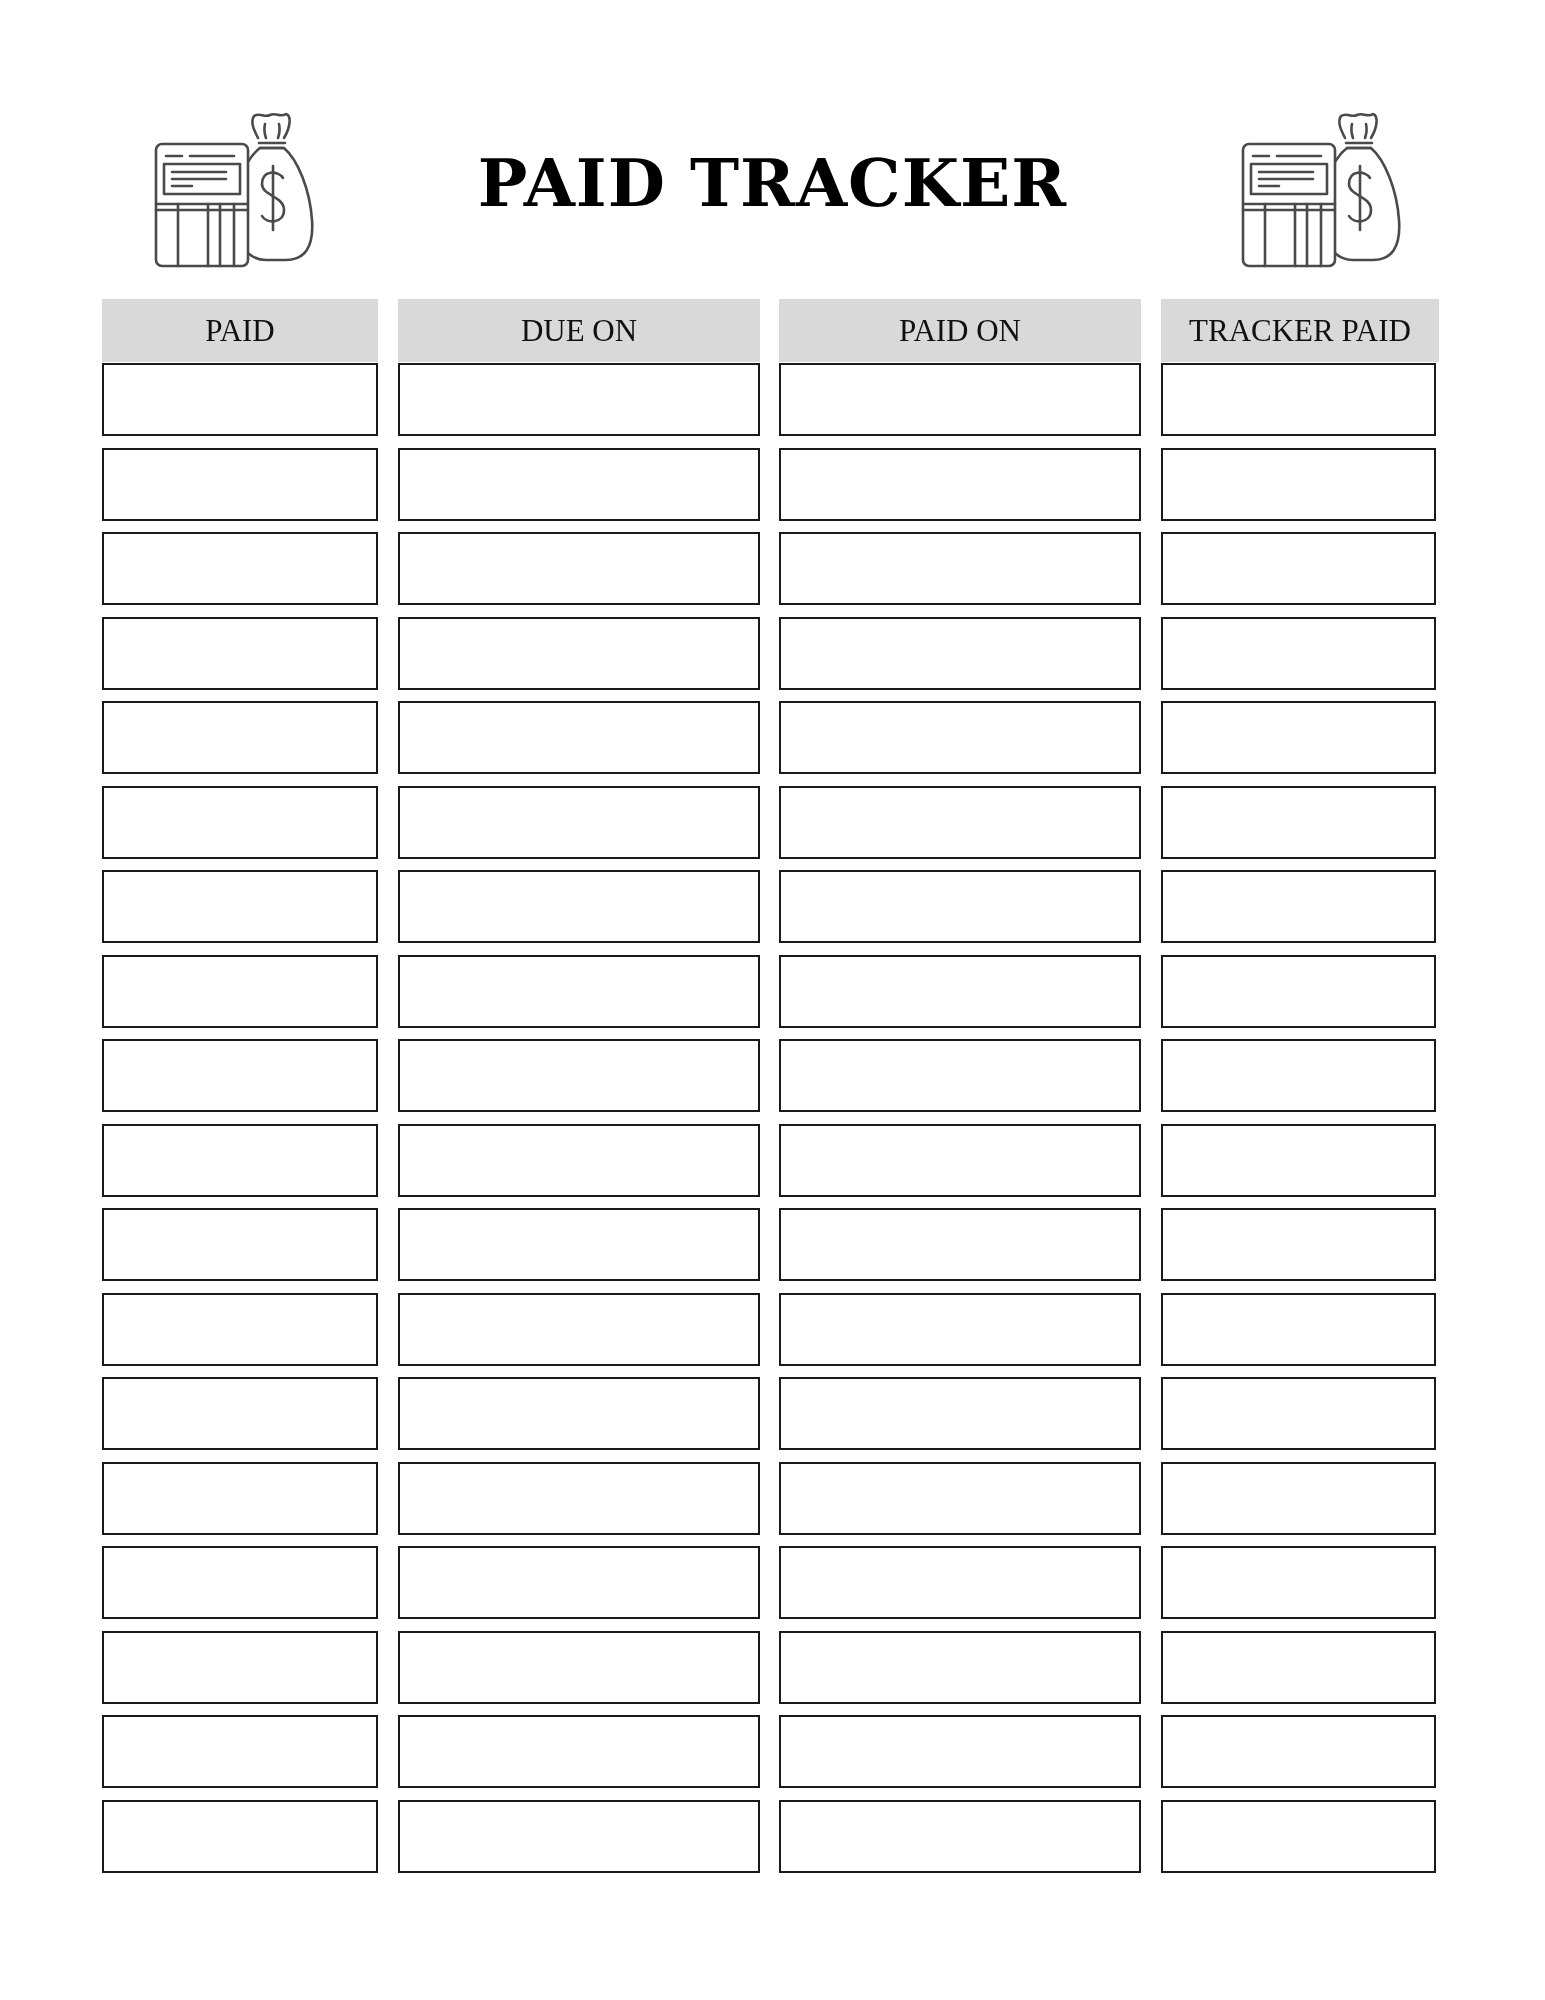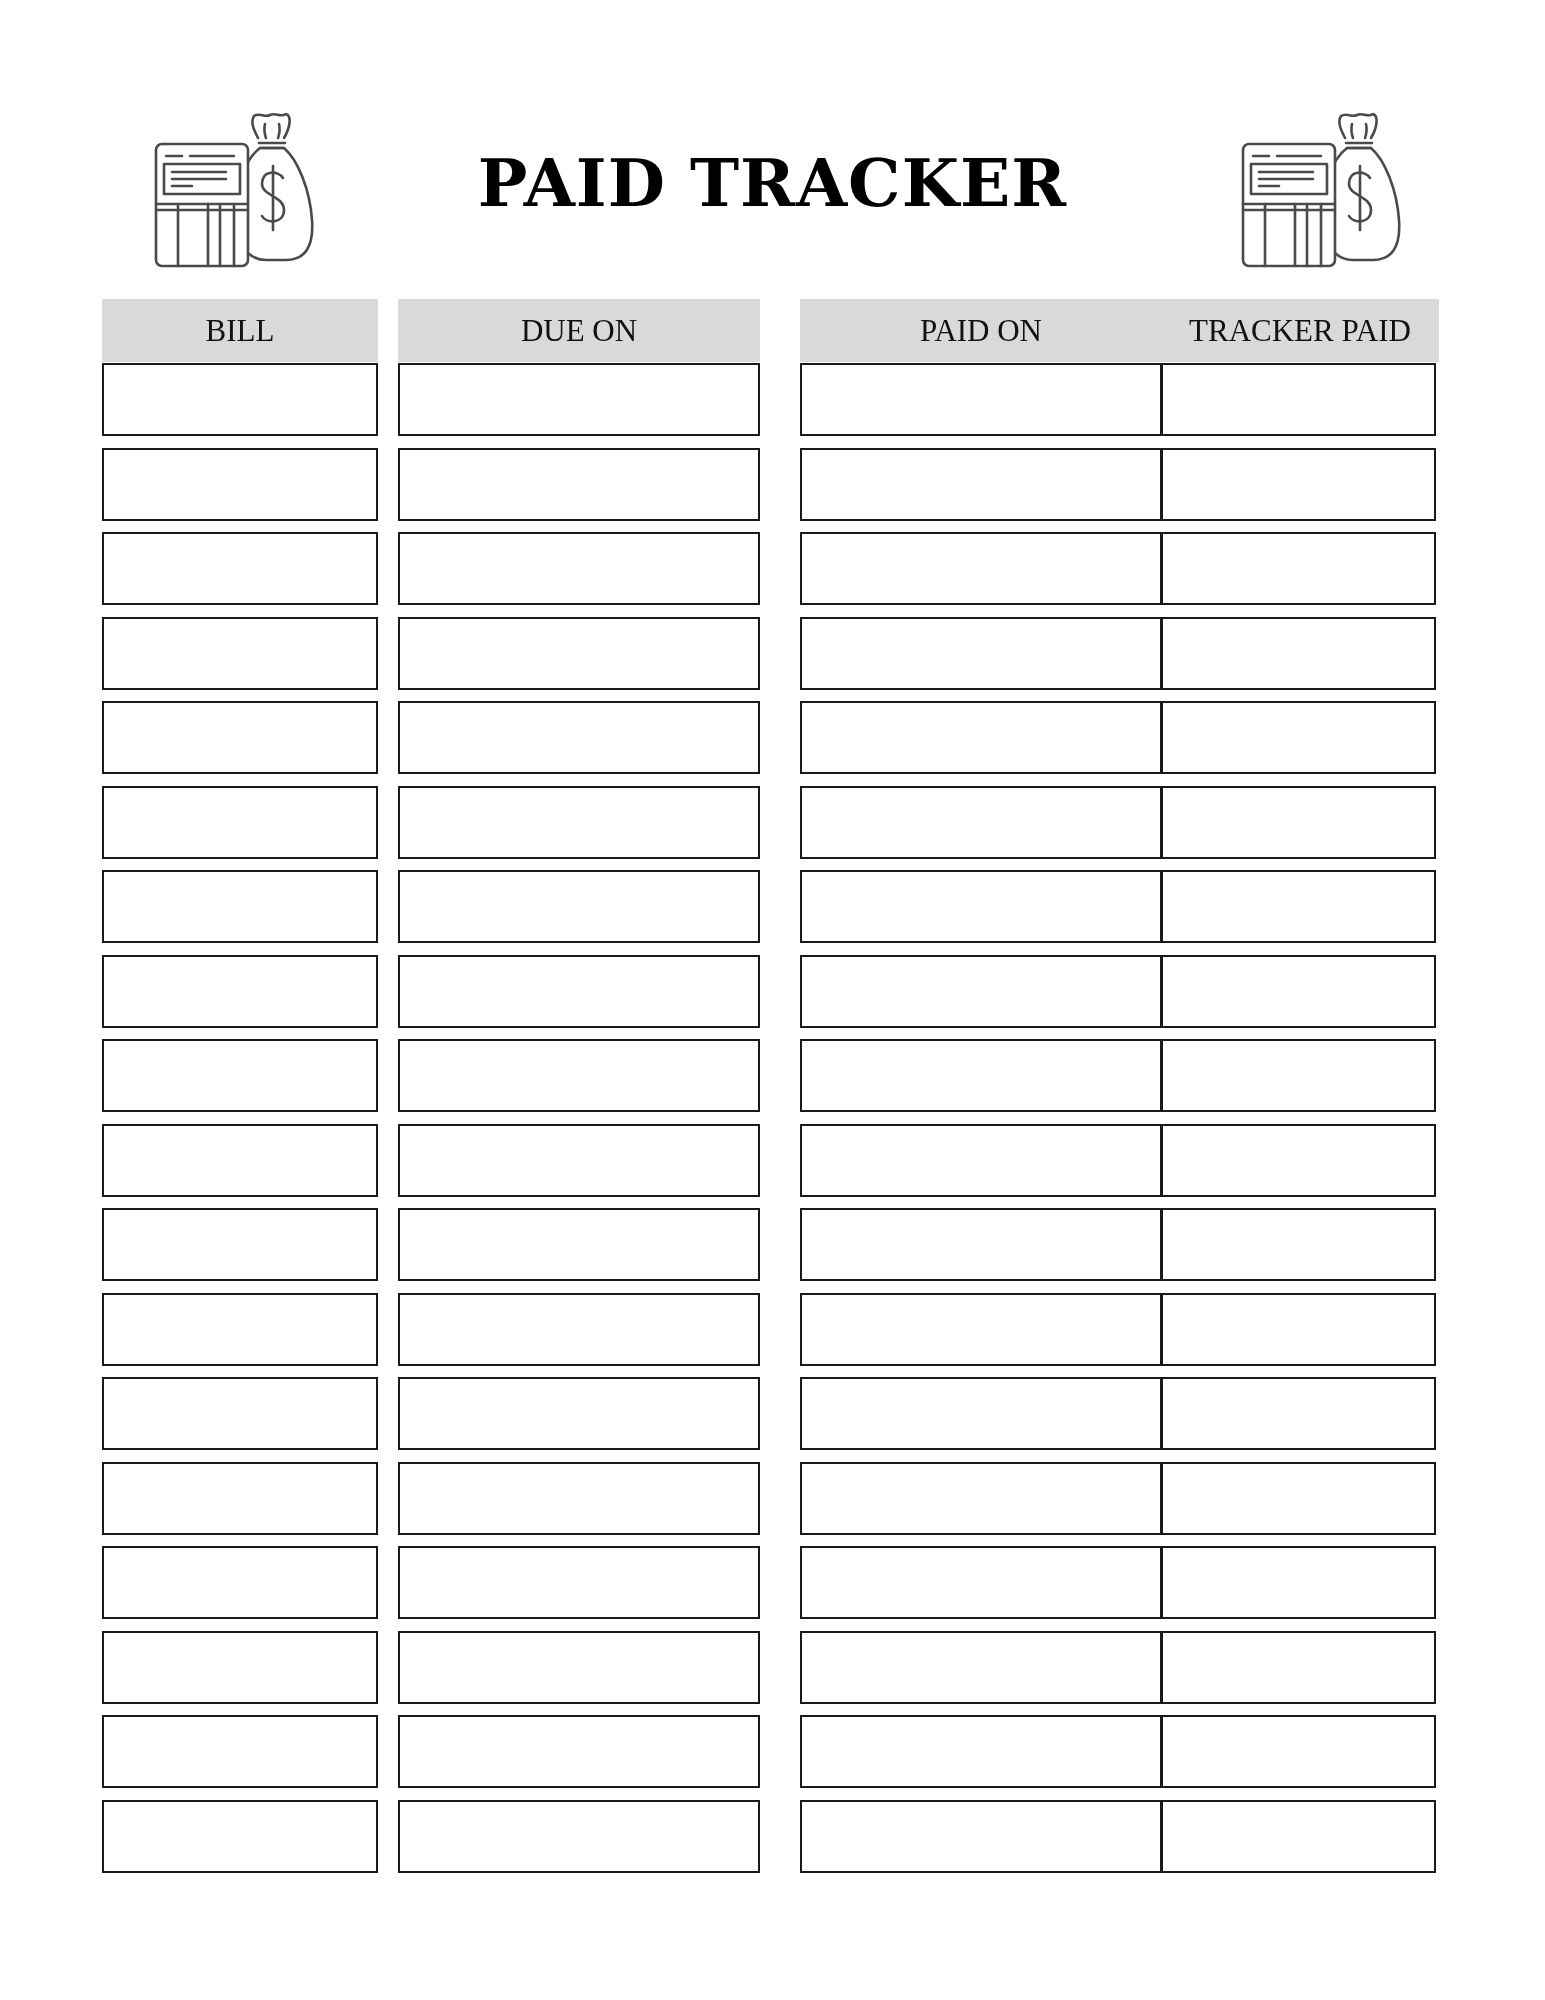--- a/index.html
+++ b/index.html
@@ -55,21 +55,21 @@
     <rect x="2" y="44" width="92" height="122" rx="6" fill="#fff"></rect>
     <path d="M12 56 L 28 56 M36 56 L 80 56"></path>
     <rect x="10" y="64" width="76" height="30"></rect>
     <path d="M18 72 L 72 72 M18 79 L 72 79 M18 86 L 38 86"></path>
     <path d="M2 104 L 94 104 M2 110 L 94 110"></path>
     <path d="M24 104 L 24 166 M54 104 L 54 166 M66 104 L 66 166 M80 104 L 80 166"></path>
   </svg>
 </div>
 
 <div class="col" style="left:102px; width:276px;">
-  <div class="col-header">BILL</div>
+  <div class="col-header">PAID</div>
   <div class="cells">
       <div class="cell" style="top: 64px; width: 272px;"></div>
       <div class="cell" style="top: 148.5px; width: 272px;"></div>
       <div class="cell" style="top: 233px; width: 272px;"></div>
       <div class="cell" style="top: 317.5px; width: 272px;"></div>
       <div class="cell" style="top: 402px; width: 272px;"></div>
       <div class="cell" style="top: 486.5px; width: 272px;"></div>
       <div class="cell" style="top: 571px; width: 272px;"></div>
       <div class="cell" style="top: 655.5px; width: 272px;"></div>
       <div class="cell" style="top: 740px; width: 272px;"></div>
@@ -102,21 +102,21 @@
       <div class="cell" style="top: 993.5px; width: 358px;"></div>
       <div class="cell" style="top: 1078px; width: 358px;"></div>
       <div class="cell" style="top: 1162.5px; width: 358px;"></div>
       <div class="cell" style="top: 1247px; width: 358px;"></div>
       <div class="cell" style="top: 1331.5px; width: 358px;"></div>
       <div class="cell" style="top: 1416px; width: 358px;"></div>
       <div class="cell" style="top: 1500.5px; width: 358px;"></div>
     </div>
 </div>
 
-<div class="col" style="left:800px; width:362px;">
+<div class="col" style="left:779px; width:362px;">
   <div class="col-header">PAID ON</div>
   <div class="cells">
       <div class="cell" style="top: 64px; width: 358px;"></div>
       <div class="cell" style="top: 148.5px; width: 358px;"></div>
       <div class="cell" style="top: 233px; width: 358px;"></div>
       <div class="cell" style="top: 317.5px; width: 358px;"></div>
       <div class="cell" style="top: 402px; width: 358px;"></div>
       <div class="cell" style="top: 486.5px; width: 358px;"></div>
       <div class="cell" style="top: 571px; width: 358px;"></div>
       <div class="cell" style="top: 655.5px; width: 358px;"></div>

